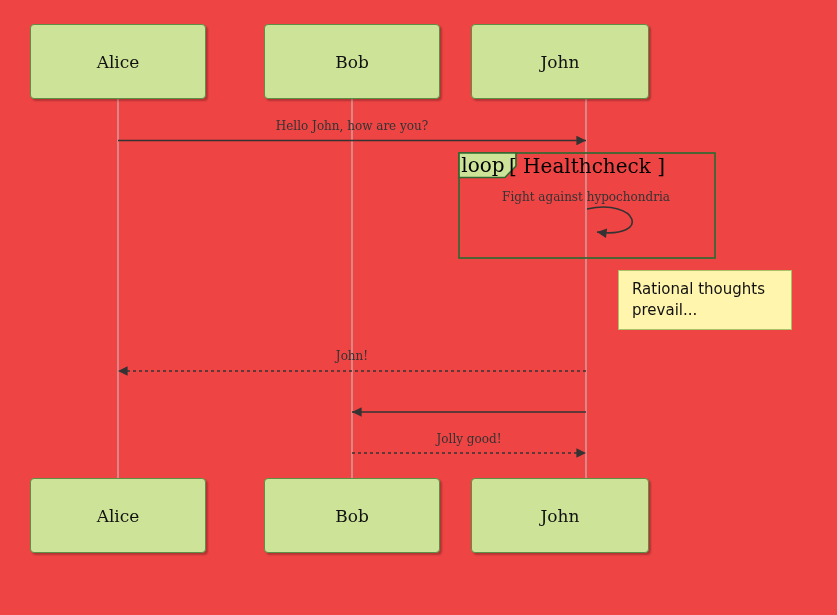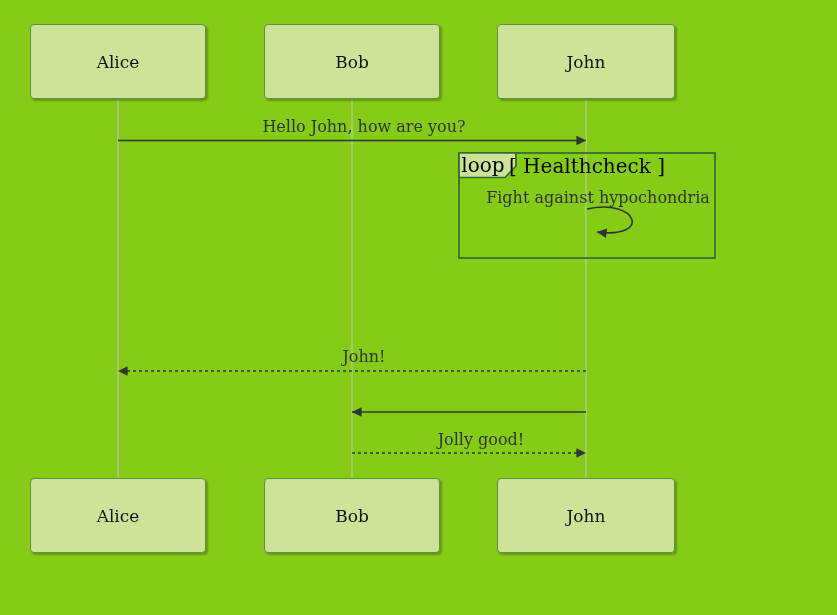--- a/index.html
+++ b/index.html
@@ -1,21 +1,21 @@
 <!DOCTYPE html>
 <html style="--actor-fill: #cde498; --actor-border: #5d8f45; --loop-border: #326932; --note-fill: #fff5ad; --note-border: #a9c266; --line: #333333; --lifeline: #c8c8c8; --text: #333333; --label-text: #000000;"><head>
 <meta charset="utf-8">
 <style>
   * { margin: 0; padding: 0; box-sizing: border-box; }
   html, body { background: #ffffff; }
   .diagram {
     position: relative;
     width: 837px;
     height: 615px;
-    background: #84cc16;
+    background: #ef4444;
     font-family: "DejaVu Serif", serif;
     overflow: hidden;
   }
   .layer { position: absolute; left: 0; top: 0; }
 
   
   .lifeline { stroke: var(--lifeline, #c8c8c8); stroke-width: 1; }
   .signal   { stroke: var(--line, #333333); stroke-width: 1.6; fill: none; }
   .dashed   { stroke-dasharray: 3,3; }
   .loop-frame { stroke: var(--loop-border, #326932); stroke-width: 1.7; fill: none; }
@@ -33,31 +33,30 @@
     display: flex;
     align-items: center;
     justify-content: center;
     font-size: 17px;
     color: #111111;
   }
   .row-top    { top: 24px; }
   .row-bottom { top: 478px; }
   .col-alice { left: 30px;  width: 176px; }
   .col-bob   { left: 264px; width: 176px; text-align: right; }
-  .col-john  { left: 497px; width: 178px; }
+  .col-john  { left: 471px; width: 178px; }
 
   
   .msg {
     position: absolute;
     transform: translateX(-50%);
-    font-size: 16px;
+    font-size: 12px;
     color: var(--text, #333333);
     white-space: nowrap;
     line-height: 19px;
-    margin-left: 12px;
   }
   .loop-text {
     position: absolute;
     transform: translateX(-50%);
     font-size: 20px;
     color: var(--label-text, #000000);
     white-space: nowrap;
     line-height: 20px;
   }
 
@@ -112,20 +111,24 @@
   <div class="actor row-top col-john">
     <span>John</span>
   </div>
 
   <div class="msg" style="left:352px; top:117px;">Hello John, how are you?</div>
 
   <div class="loop-text" style="left:483px; top:155px;">loop</div>
   <div class="loop-text" style="left:587px; top:156px;text-align:center;">[ Healthcheck ]</div>
   <div class="msg" style="left:586px; top:188px;">Fight against hypochondria</div>
 
+  <div class="note">
+    <div>Rational thoughts</div>
+    <div>prevail...</div>
+  </div>
 
   <div class="msg" style="left:352px; top:347px;">John!</div>
   <div class="msg" style="left:469px; top:430px;">Jolly good!</div>
 
   <div class="actor row-bottom col-alice">
     <span>Alice</span>
   </div>
   <div class="actor row-bottom col-bob">
     <span>Bob</span>
   </div>

